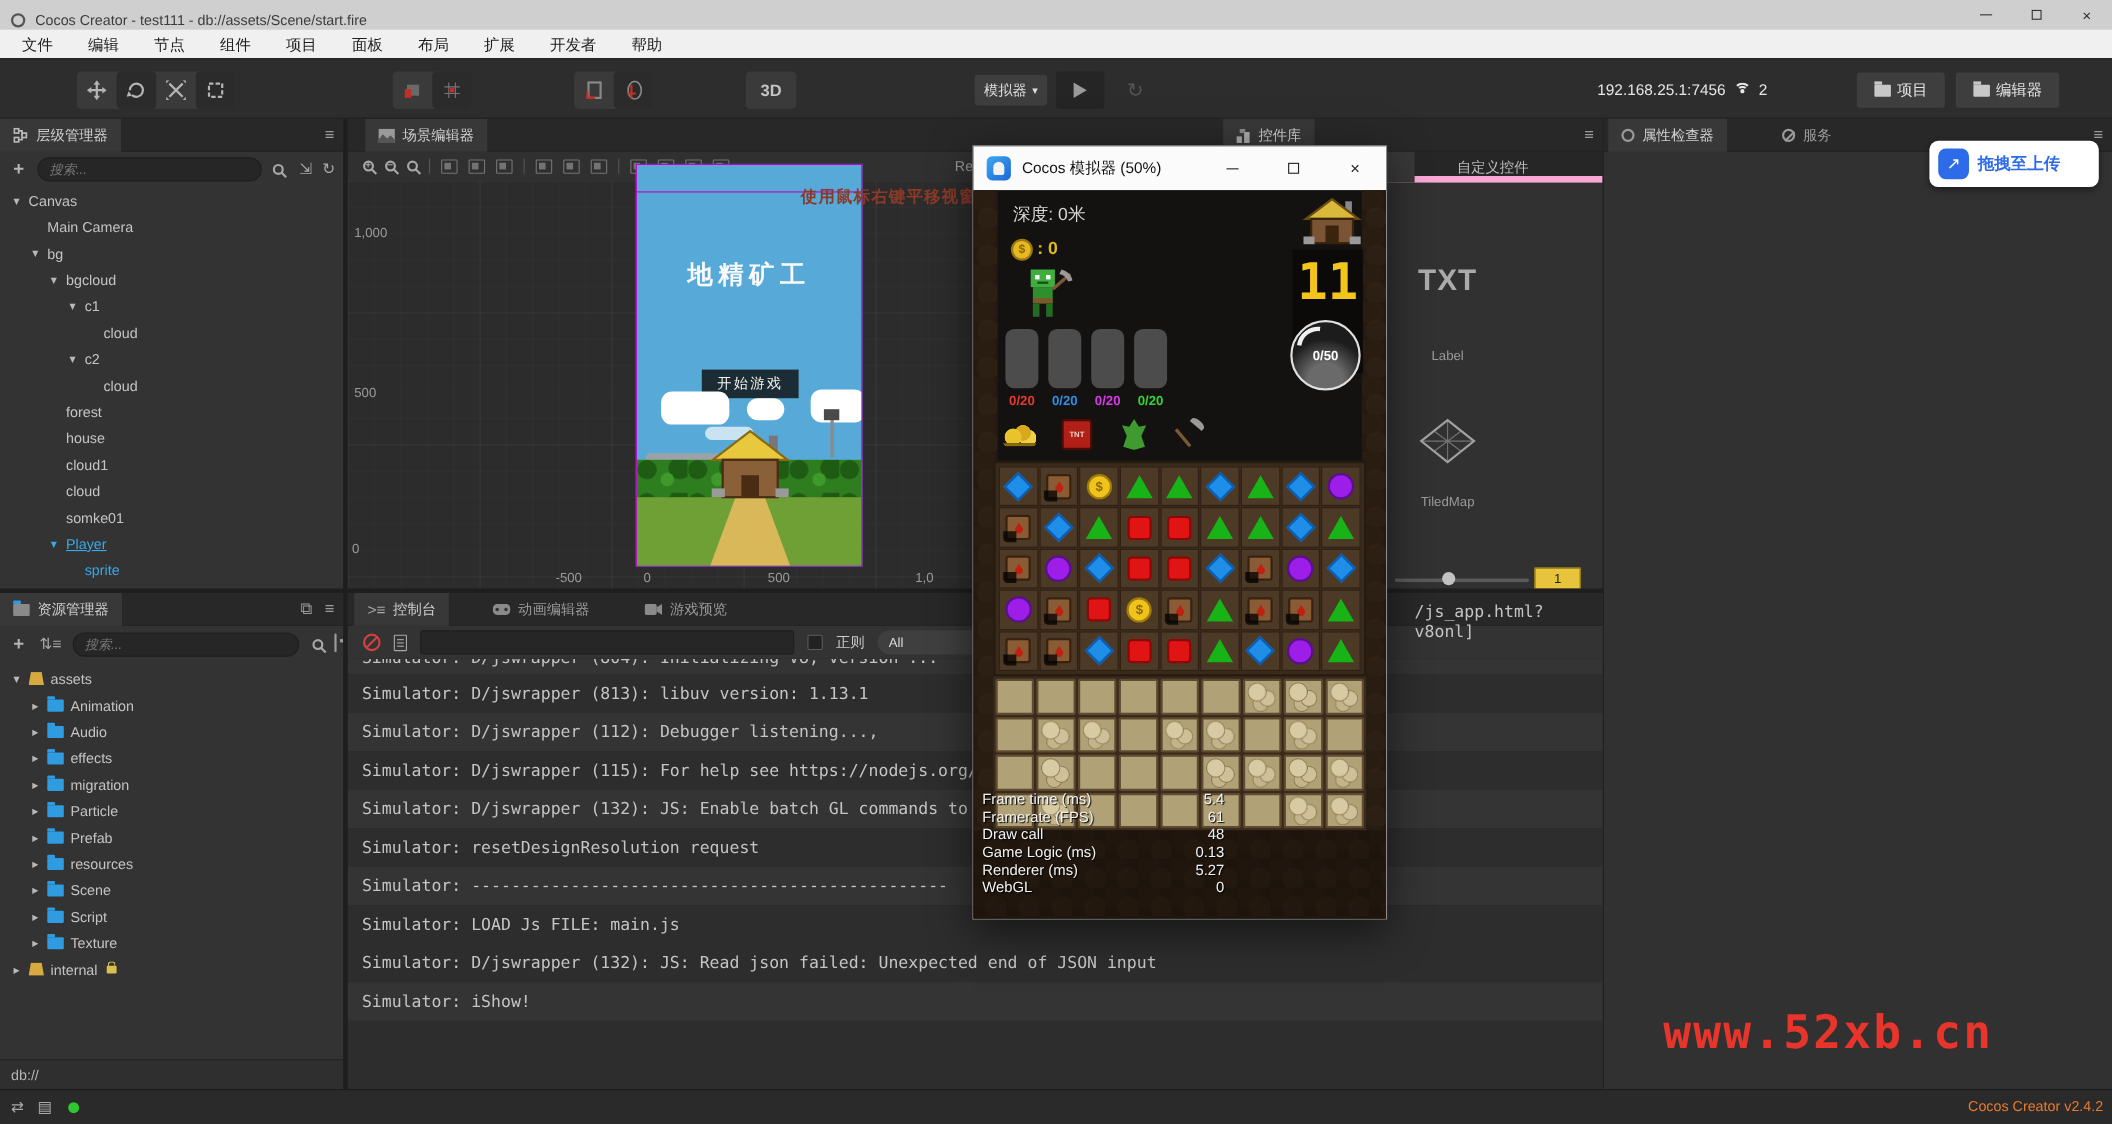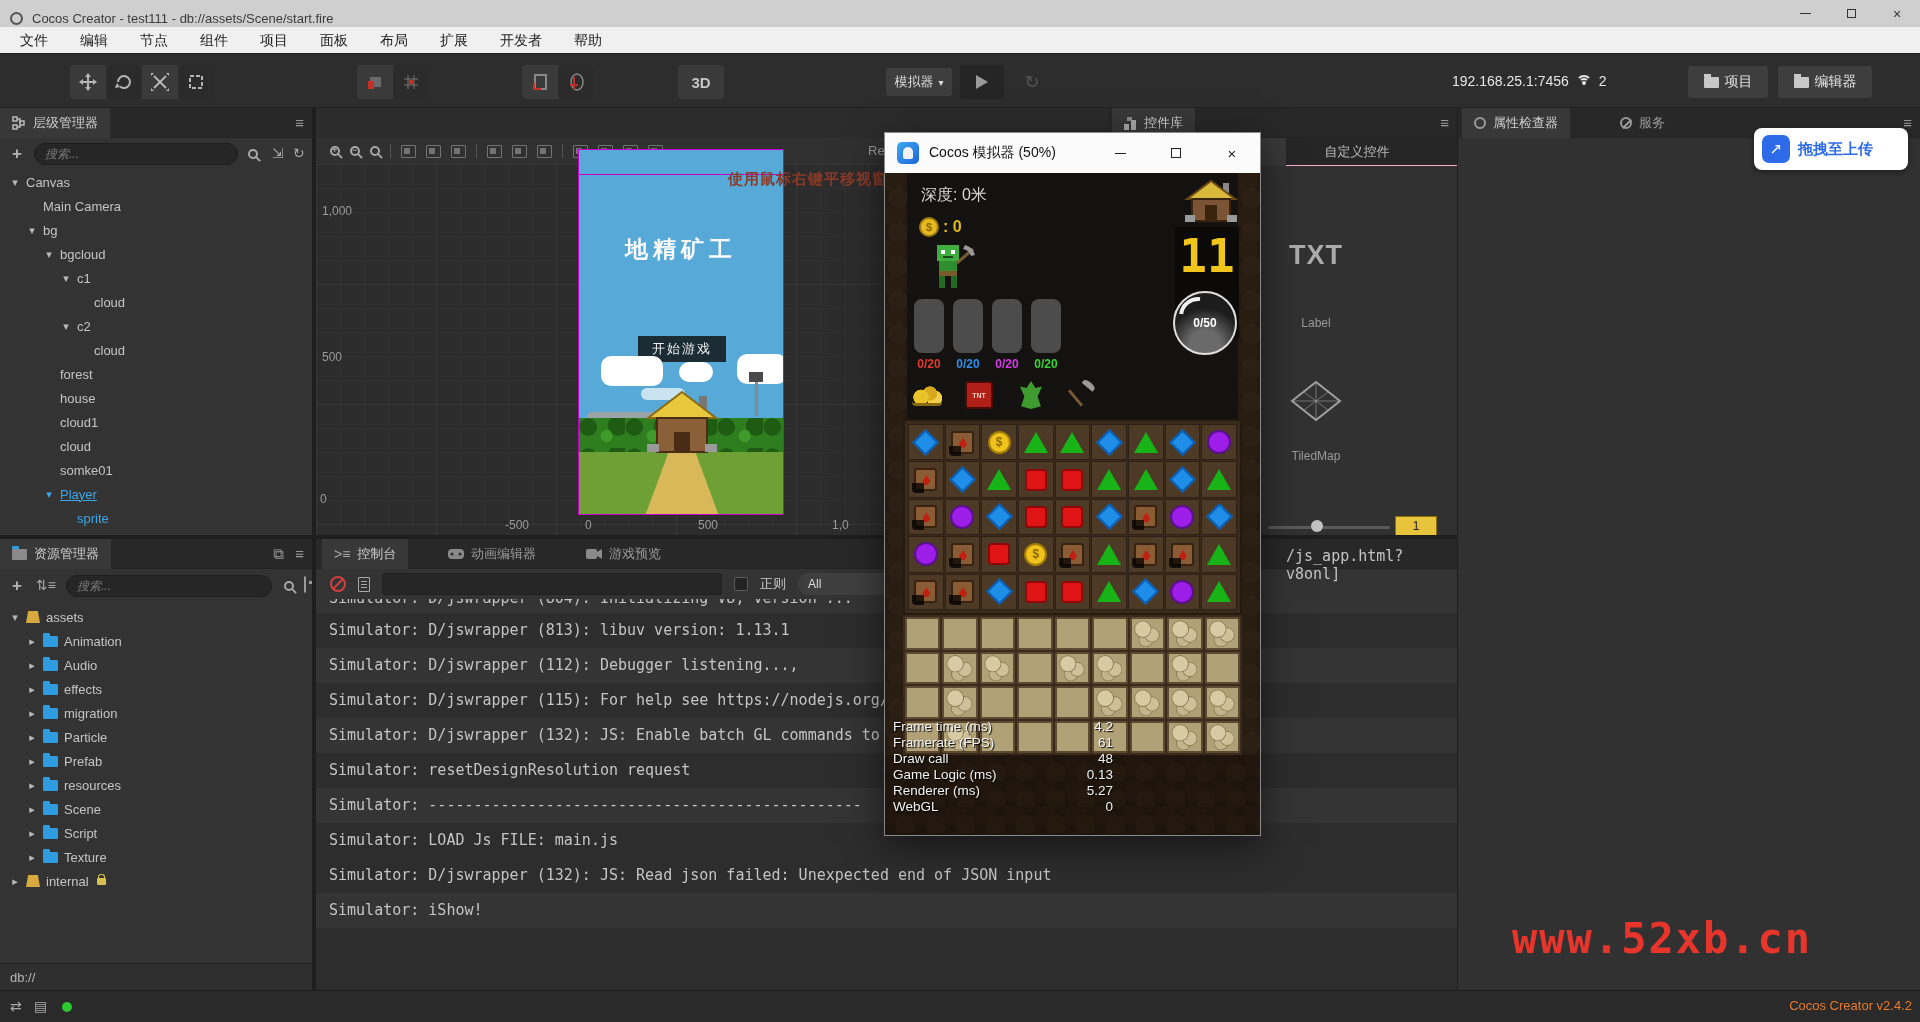--- a/index.html
+++ b/index.html
@@ -68,21 +68,21 @@
   .cloud.lb{background:#c9e4f0}
   .cloud.gray{background:#9aa4a8}
   #forest{position:absolute;left:0;top:268px;width:100%;height:36px;background:#2e7d1f;
     background-image:radial-gradient(circle at 20% 30%,#1d5c12 20%,transparent 21%),radial-gradient(circle at 60% 60%,#3f9a2a 18%,transparent 19%),radial-gradient(circle at 85% 25%,#1d5c12 22%,transparent 23%);background-size:46px 30px}
   #ground{position:absolute;left:0;top:302px;width:100%;height:64px;background:#6fa035}
   #path{position:absolute;left:66px;top:302px;width:74px;height:64px;background:#d9b85a;clip-path:polygon(32% 0,68% 0,100% 100%,0 100%)}
   #hint{position:absolute;left:412px;top:62px;color:#8a3a28;font-weight:bold;font-size:15px;letter-spacing:1px;white-space:nowrap;z-index:5}
   #scene-partial{position:absolute;left:552px;top:35px;color:#9a9a9a;font-size:13px}
   
   #widgets{left:1108px;top:108px;width:349px;height:431px;background:#313131}
-  #widgets .subtabs{position:absolute;left:0;top:30px;right:0;height:28px;background:#262626;border-bottom:1px solid #f9a8d4}
+  #widgets .subtabs{position:absolute;left:0;top:30px;right:0;height:28px;background:#262626;border-bottom:6px solid #f9a8d4}
   .subtab{position:absolute;top:0;height:28px;display:flex;align-items:center;justify-content:center;color:#bbb;font-size:13px}
   .wlabel{position:absolute;color:#9a9a9a;font-size:12px;text-align:center}
   #txt-glyph{position:absolute;left:160px;top:132px;width:96px;text-align:center;color:#ababab;font-size:27px;font-weight:bold;letter-spacing:1px}
   #slider-track{position:absolute;left:160px;top:418px;width:122px;height:3px;background:#5a5a5a;border-radius:2px}
   #slider-handle{position:absolute;left:203px;top:412px;width:12px;height:12px;background:#c2c2c2;border-radius:50%}
   #slider-value{position:absolute;left:287px;top:408px;width:42px;height:20px;background:#e8c33c;border:1px solid #8a7210;color:#222;
     display:flex;align-items:center;justify-content:center;font-size:12px}
   
   #inspector{left:1457px;top:108px;width:463px;height:882px;background:#313131;border-left:1px solid #1e1e1e}
   #upload-btn{position:absolute;left:296px;top:20px;width:154px;height:42px;background:#fff;border-radius:8px;display:flex;align-items:center;gap:8px;
@@ -491,20 +491,29 @@
   <span>db://</span>
 </div>
 <div class="abs" id="bottombar">
   <span class="icn abs" style="left:10px;top:7px">⇄</span>
   <span class="icn abs" style="left:34px;top:7px">▤</span>
   <span class="greendot abs" style="left:62px;top:11px"></span>
   <span id="version">Cocos Creator v2.4.2</span>
 </div>
 
 <div class="abs panel" id="scene">
+  <div class="phead">
+    <div class="ptab" style="left:16px">
+      <svg width="15" height="13">
+          <rect x="0" y="0" width="15" height="13" fill="#9a9a9a"></rect>
+          <path d="M0 10l4-5 4 4 3-3 4 4v3H0z" fill="#555"></path>
+        </svg>
+      <span>场景编辑器</span>
+    </div>
+  </div>
   <div id="stoolbar">
     <span class="mag">
         <span class="mg">+</span>
       </span>
     <span class="mag">
         <span class="mg">−</span>
       </span>
     <span class="mag"></span>
     <span class="sep"></span>
     <span class="sicon"></span>
@@ -909,21 +918,21 @@
         <div class="scell"></div>
         <div class="scell"></div>
         <div class="scell"></div>
         <div class="scell"></div>
         <div class="scell rock"></div>
         <div class="scell rock"></div>
       </div>
     <div id="simstats">
         <div class="statrow">
           <span class="sl">Frame time (ms)</span>
-          <span class="sv">4.2</span>
+          <span class="sv">5.4</span>
         </div>
         <div class="statrow">
           <span class="sl">Framerate (FPS)</span>
           <span class="sv">61</span>
         </div>
         <div class="statrow">
           <span class="sl">Draw call</span>
           <span class="sv">48</span>
         </div>
         <div class="statrow">

